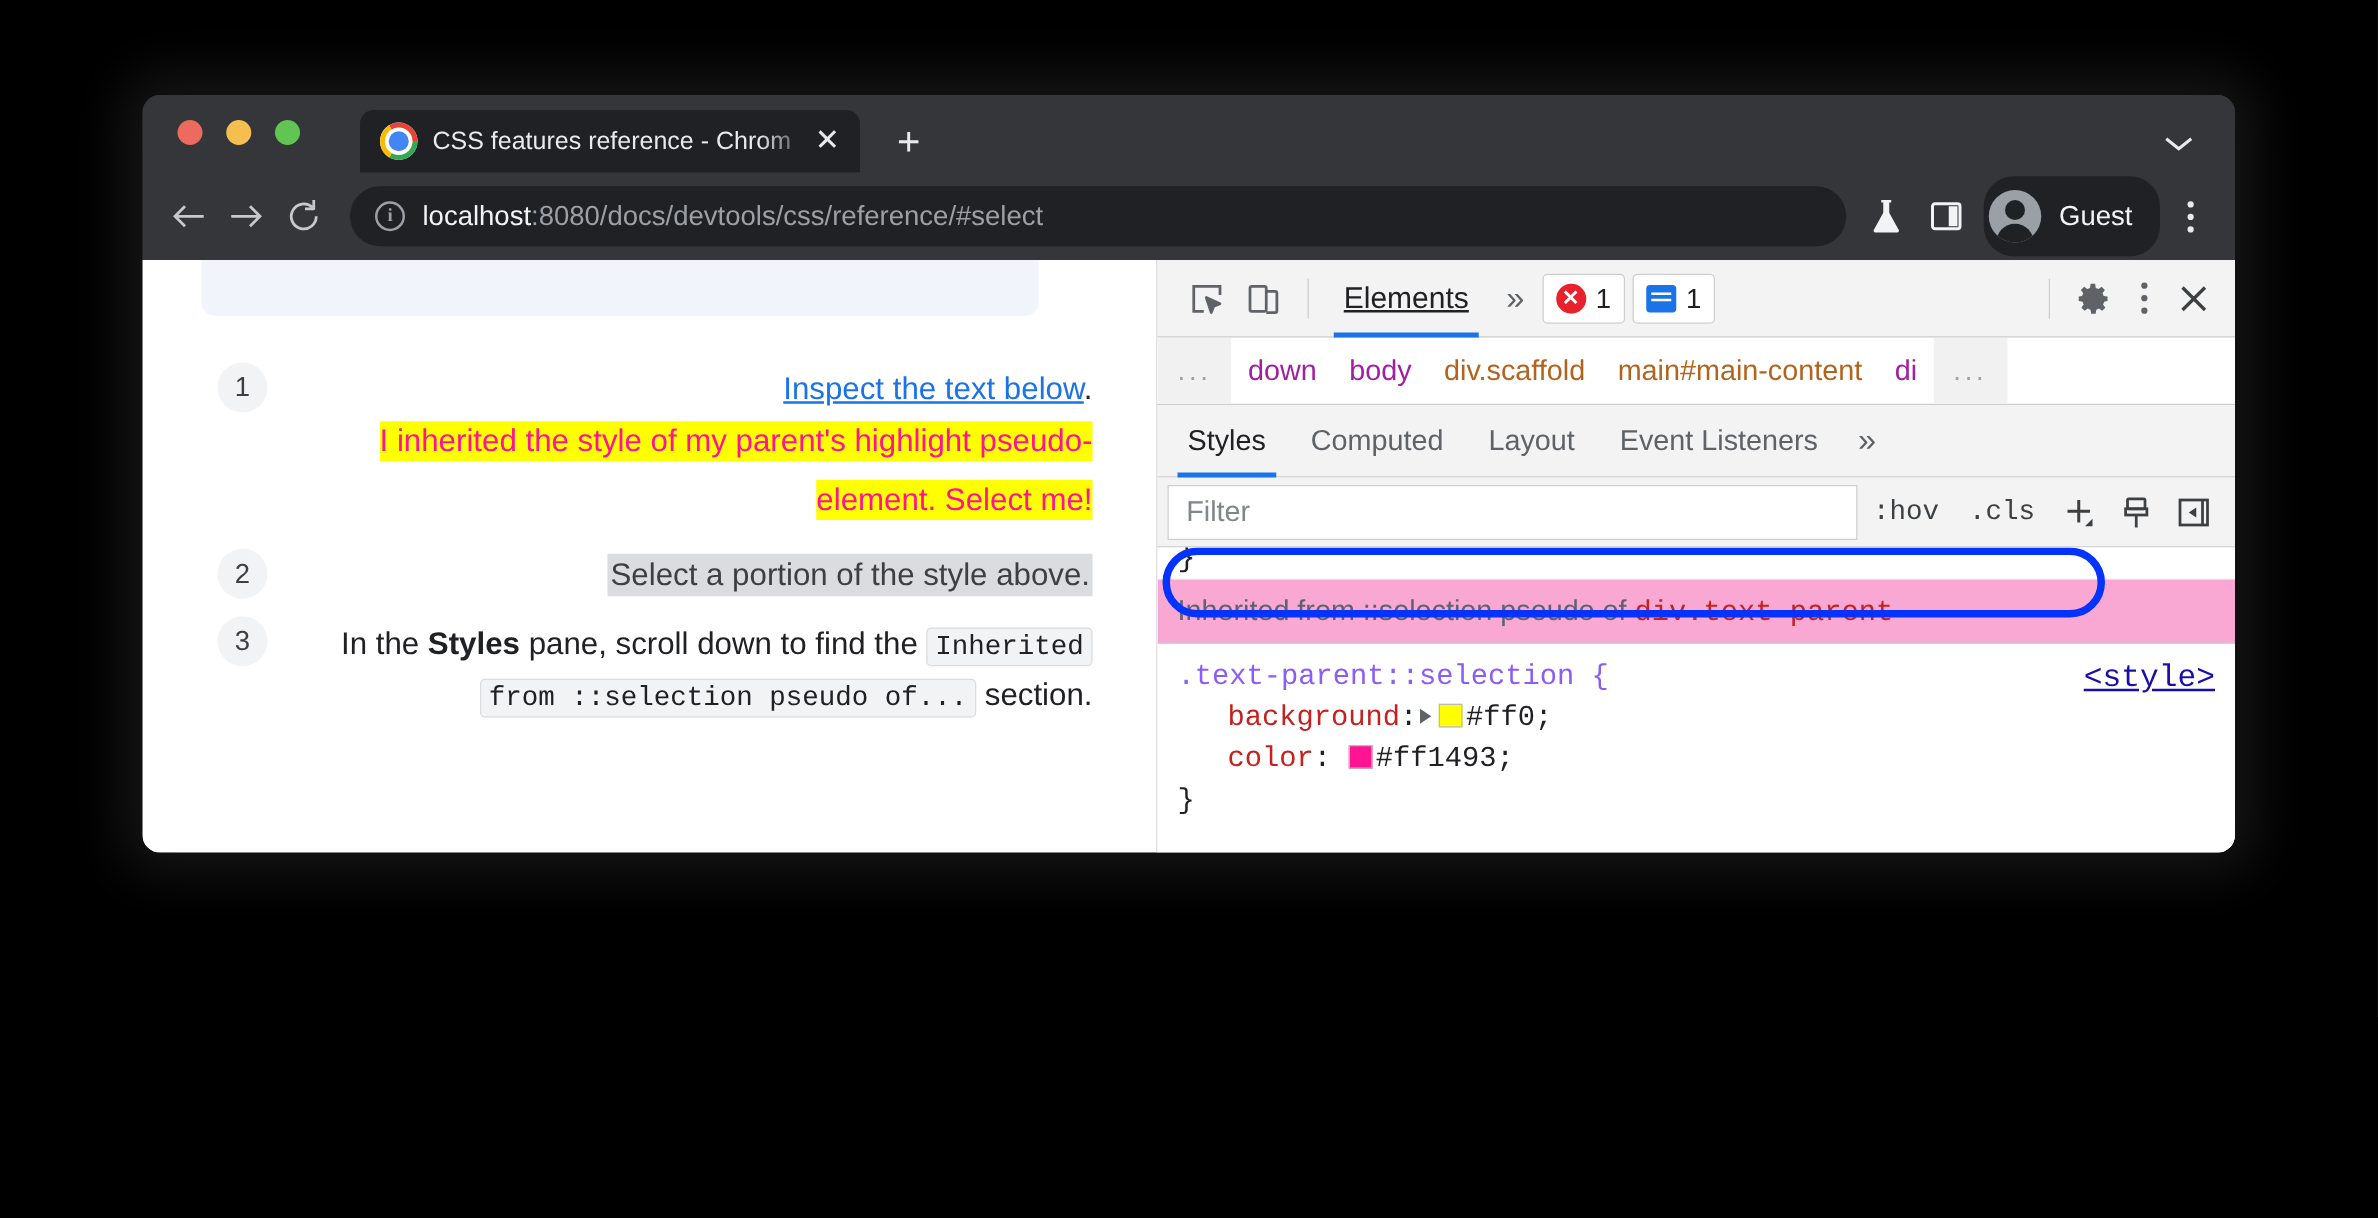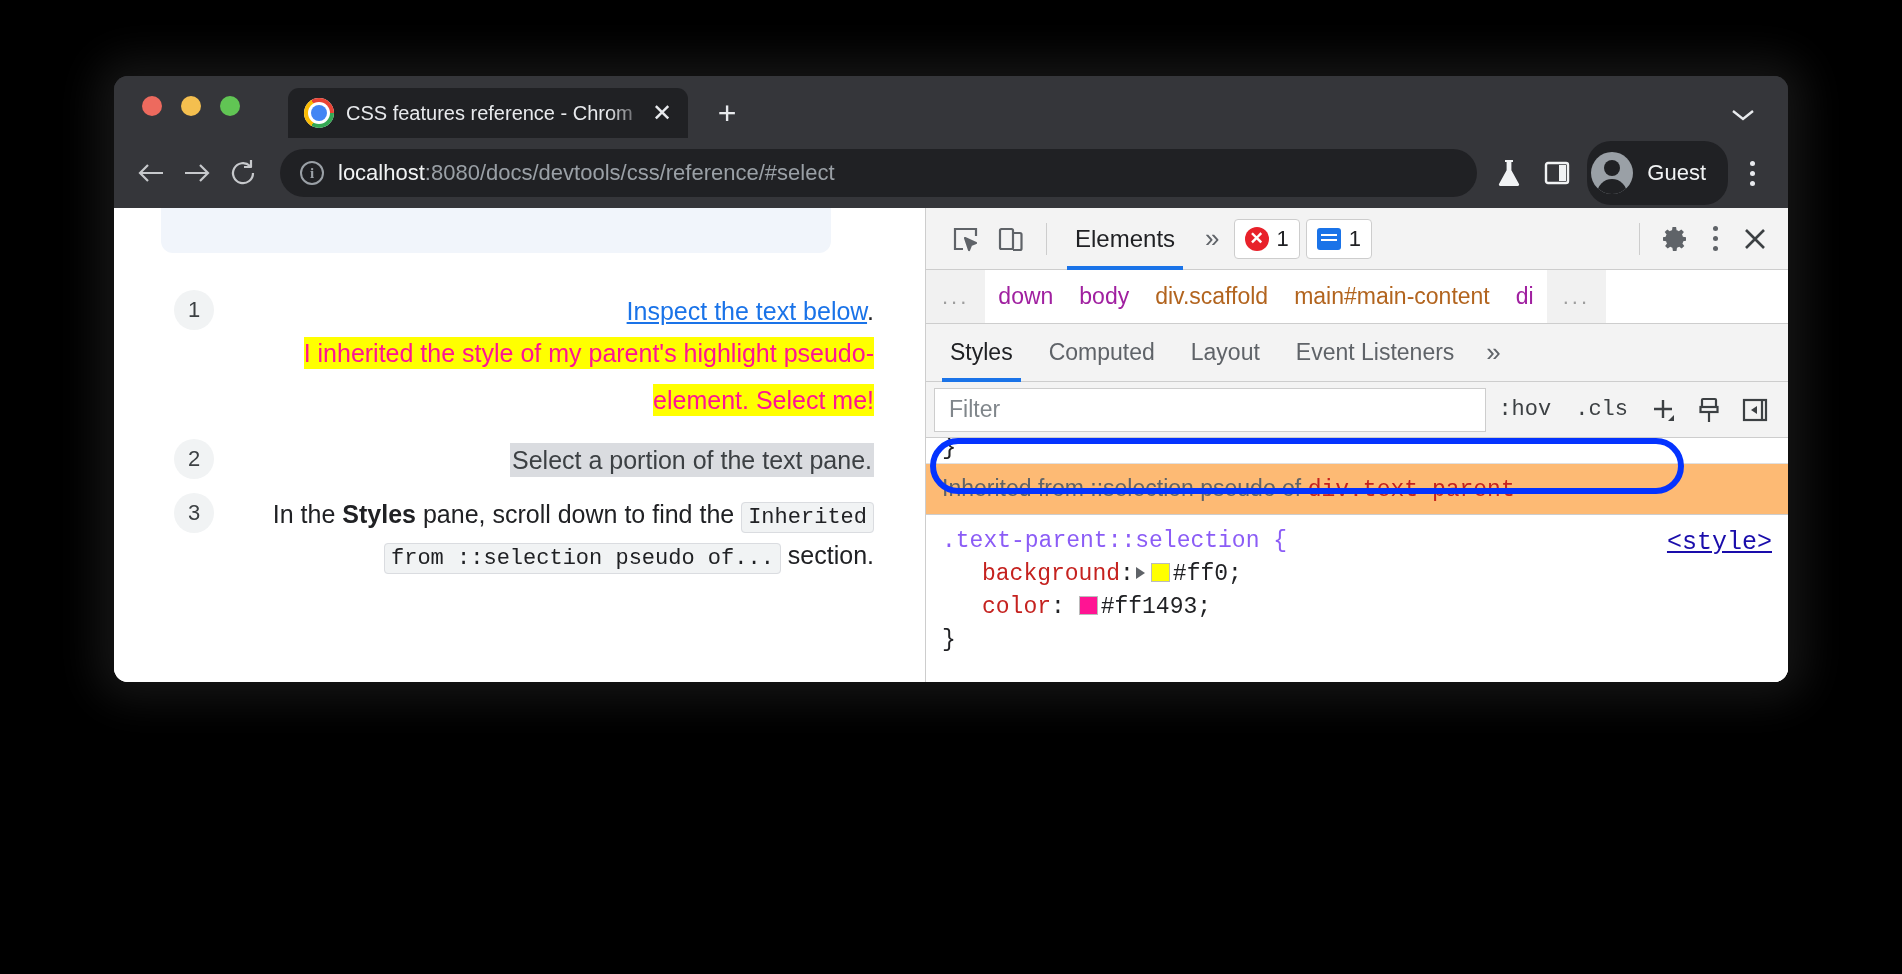--- a/index.html
+++ b/index.html
@@ -272,20 +272,21 @@
   .dt-sep {
     width: 1px; height: 32px; background: #cdcdcd;
     margin: 0 12px; flex: 0 0 1px;
   }
   #dt-tab-elements {
     position: relative;
     font-size: 24px; color: #202124;
     padding: 0 16px; height: 62px;
     display: flex; align-items: center;
     flex: 0 0 auto;
+    text-decoration: underline;
   }
   #dt-tab-elements::after {
     content: ""; position: absolute;
     left: 8px; right: 8px; bottom: 0; height: 4px;
     background: #1a73e8;
   }
   .chev-more {
     font-size: 26px; color: #5f6368;
     padding: 0 14px; flex: 0 0 auto;
   }
@@ -411,21 +412,21 @@
     font-family: "Liberation Mono", monospace;
   }
   #prev-rule-close {
     font-size: 24px; color: #202124;
     padding: 0 0 0 16px;
     height: 26px; line-height: 20px;
     border-bottom: 1px solid #e0e0e0;
   }
   #inherited-row {
     position: relative;
-    background: #fdba74;
+    background: #f9a8d4;
     border-bottom: 1px solid #cdcdcd;
     font-family: "Liberation Sans", sans-serif;
     font-size: 23px;
     color: #5f6368;
     padding: 11px 4px 11px 16px;
   }
   #inherited-row .sel {
     font-family: "Liberation Mono", monospace;
     color: #c5221f;
     font-size: 23px;
@@ -563,21 +564,21 @@
 
         <div class="step">
           <span class="step-num">1</span>
           <span class="step-body"><a class="step-link" href="#">Inspect the text below</a><span>.</span><br>
             <span class="sel-text">I inherited the style of my parent's highlight pseudo-element. Select me!</span>
           </span>
         </div>
 
         <div class="step" style="margin-top:14px;">
           <span class="step-num">2</span>
-          <span class="step-body"><span class="grey-sel">Select a portion of the text pane.</span></span>
+          <span class="step-body"><span class="grey-sel">Select a portion of the style above.</span></span>
         </div>
 
         <div class="step" style="margin-top:14px;">
           <span class="step-num">3</span>
           <span class="step-body"><span>In the </span><b>Styles</b><span> pane, scroll down to find the </span><code class="code-inline">Inherited from ::selection pseudo of...</code><span> section.</span></span>
         </div>
 
       </div>
     </div>
 

